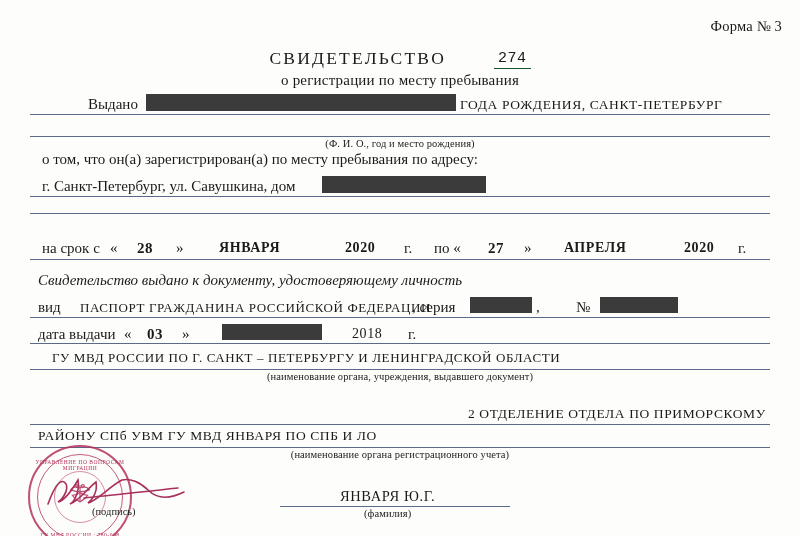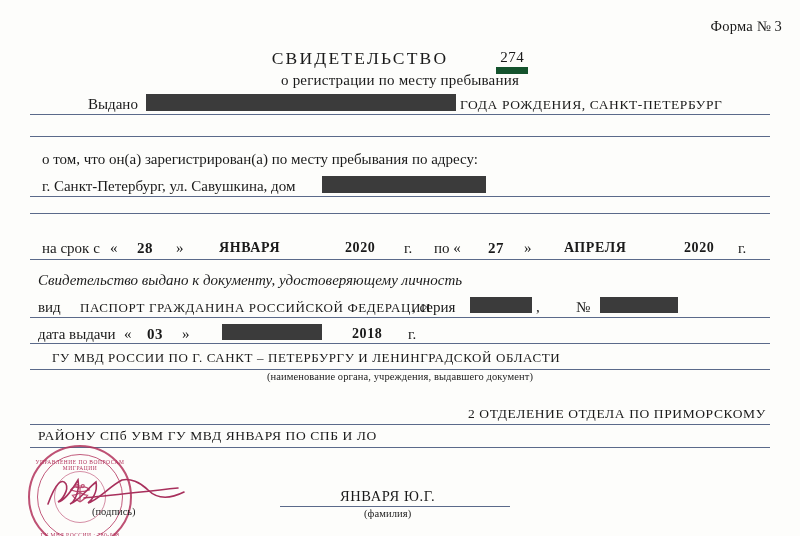--- a/index.html
+++ b/index.html
@@ -39,24 +39,25 @@
     top: 48px;
     font-size: 17.5px;
     letter-spacing: 2.2px;
     font-weight: normal;
   }
   .title-main .num {
     display: inline-block;
     margin-left: 48px;
     letter-spacing: .5px;
     font-size: 15px;
-    border-bottom: 7px solid #14532d;
+    border-bottom: 1px solid #14532d;
     padding: 0 4px 1px 4px;
     position: relative;
     top: -2px;
+    font-family: Liberation Mono, monospace;
   }
   .title-sub {
     top: 72px;
     font-size: 15px;
     letter-spacing: .2px;
   }
 
   
   .t {
     position: absolute;
@@ -165,20 +166,21 @@
     <span>СВИДЕТЕЛЬСТВО</span><span class="num">274</span>
   </div>
   <div class="title-row title-sub">о регистрации по месту пребывания</div>
 
   <div class="t" style="left:88px; top:96px;">Выдано</div>
   <div class="redact" style="left:146px; top:94px; width:310px; height:17px;"></div>
   <div class="t caps" style="left:460px; top:97px; font-size:13.5px;">ГОДА РОЖДЕНИЯ, САНКТ-ПЕТЕРБУРГ</div>
   <div class="line" style="left:30px; top:114px; width:740px;"></div>
 
   <div class="line" style="left:30px; top:136px; width:740px;"></div>
+  <div class="small" style="left:0; right:0; top:138px; text-align:center; white-space:normal;">(Ф. И. О., год и место рождения)</div>
 
   <div class="t" style="left:42px; top:178px;">г. Санкт-Петербург, ул. Савушкина, дом</div>
 
   <div class="t" style="left:42px; top:151px;">о том, что он(а) зарегистрирован(а) по месту пребывания по адресу:</div>
   <div class="redact" style="left:322px; top:176px; width:164px; height:17px;"></div>
   <div class="line" style="left:30px; top:196px; width:740px;"></div>
   <div class="line" style="left:30px; top:213px; width:740px;"></div>
 
   <div class="t" style="left:42px; top:240px;">на срок с</div>
   <div class="t" style="left:110px; top:240px;">«</div>
@@ -204,32 +206,33 @@
   <div class="t" style="left:536px; top:299px;">,</div>
   <div class="t" style="left:576px; top:299px;">№</div>
   <div class="redact" style="left:600px; top:297px; width:78px; height:16px;"></div>
   <div class="line" style="left:30px; top:317px; width:740px;"></div>
 
   <div class="t" style="left:38px; top:326px;">дата выдачи</div>
   <div class="t" style="left:124px; top:326px;">«</div>
   <div class="t caps" style="left:147px; top:326px; font-weight:bold;">03</div>
   <div class="t" style="left:182px; top:326px;">»</div>
   <div class="redact" style="left:222px; top:324px; width:100px; height:16px;"></div>
-  <div class="t caps" style="left:352px; top:326px; font-size:14px;font-weight:bold;">2018</div>
+  <div class="t caps" style="left:352px; top:326px; font-size:14px;">2018</div>
   <div class="t" style="left:408px; top:326px;">г.</div>
   <div class="line" style="left:30px; top:343px; width:740px;"></div>
 
   <div class="t caps" style="left:52px; top:350px; font-size:13px;">ГУ  МВД  РОССИИ  ПО  Г. САНКТ – ПЕТЕРБУРГУ  И  ЛЕНИНГРАДСКОЙ ОБЛАСТИ</div>
   <div class="line" style="left:30px; top:369px; width:740px;"></div>
   <div class="small" style="left:0; right:0; top:371px; text-align:center;">(наименование органа, учреждения, выдавшего документ)</div>
 
   <div class="t caps" style="left:468px; top:406px; font-size:13.5px;">2 ОТДЕЛЕНИЕ ОТДЕЛА  ПО ПРИМОРСКОМУ</div>
   <div class="line" style="left:30px; top:424px; width:740px;"></div>
   <div class="t caps" style="left:38px; top:428px; font-size:13.5px;">РАЙОНУ СПб УВМ  ГУ  МВД ЯНВАРЯ  ПО СПБ  И  ЛО</div>
   <div class="line" style="left:30px; top:447px; width:740px;"></div>
+  <div class="small" style="left:0; right:0; top:449px; text-align:center;">(наименование органа регистрационного учета)</div>
 
   <div class="stamp">
     <div class="ring"></div>
     <div class="ring2"></div>
     <div class="ring3"></div>
     <div class="arc-top">УПРАВЛЕНИЕ ПО ВОПРОСАМ МИГРАЦИИ</div>
     <div class="arc-bot">ГУ МВД РОССИИ · 780-038</div>
     <div class="eagle">
       <svg width="30" height="30" viewBox="0 0 32 32" aria-hidden="true">
         <g fill="none" stroke="#b3325c" stroke-width="1.3">

